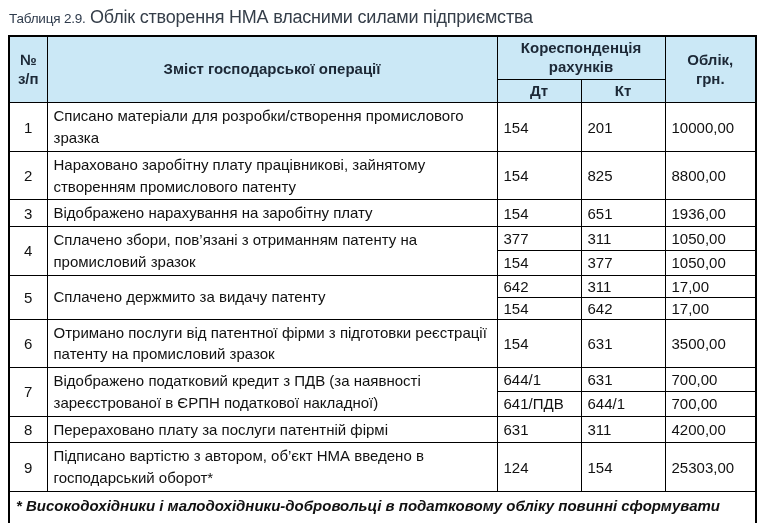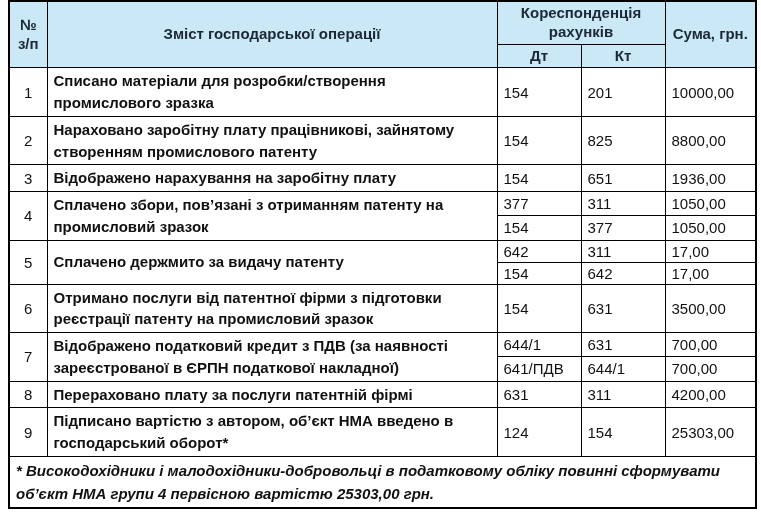--- a/index.html
+++ b/index.html
@@ -58,21 +58,20 @@
   col.c-kt     { width: 84px; }
   col.c-sum    { width: 91px; }
   td.num-cell {
     text-align: center;
   }
   td.op-cell {
     text-align: left;
     padding-left: 9px;
     padding-right: 8px;
     line-height: 1.45;
-    font-weight: bold;
   }
   td.acct-cell, td.sum-cell {
     text-align: left;
   }
   tr.h-tall  > td { height: 42px; }
   tr.h-one   > td { height: 22px; }
   tr.h-sub   > td { height: 22px; }
   tr.hdr-top > th { height: 43px; }
   tr.hdr-bot > th { height: 19px; }
   td.footnote-cell {
@@ -84,37 +83,41 @@
     text-align: left;
     color: #111111;
     height: 44px;
   }
 </style>
 </head>
 <body>
 
 <div class="page">
 
+  <div class="title-line">
+    <span class="title-label">Таблиця 2.9.</span>
+    <span class="title-main">Облік створення НМА власними силами підприємства</span>
+  </div>
 
   <table class="ops">
     <colgroup>
       <col class="c-num">
         <col class="c-op">
         <col class="c-dt">
         <col class="c-kt">
         <col class="c-sum">
     </colgroup>
     <thead>
       <tr class="hdr-top">
         <th rowspan="2" class="prewrap">№
 з/п</th>
         <th rowspan="2">Зміст господарської операції</th>
         <th colspan="2" class="prewrap">Кореспонденція
 рахунків</th>
-        <th rowspan="2">Сума, грн.</th>
+        <th rowspan="2">Облік, грн.</th>
       </tr>
       <tr class="hdr-bot">
         <th>Дт</th>
         <th>Кт</th>
       </tr>
     </thead>
     <tbody>
 
       <tr class="h-tall">
         <td class="num-cell">1</td>

